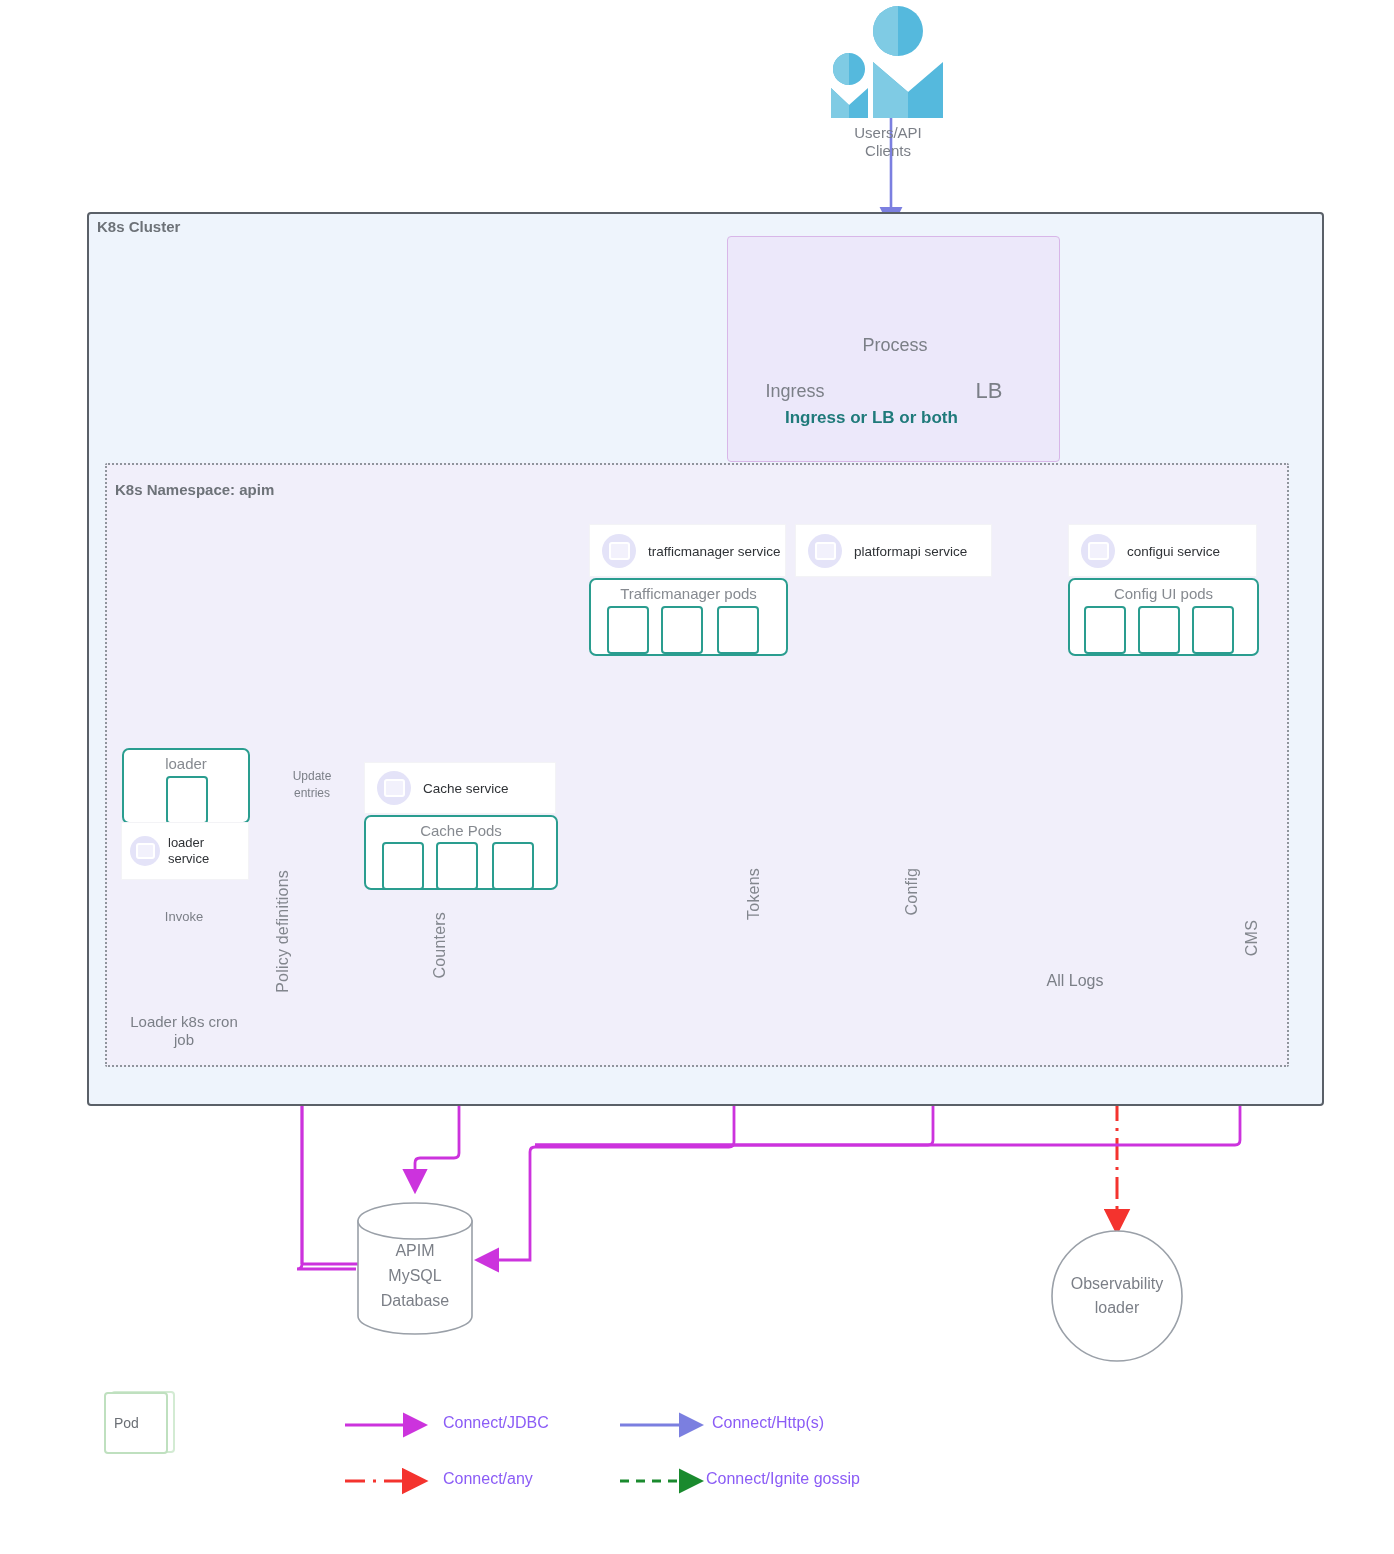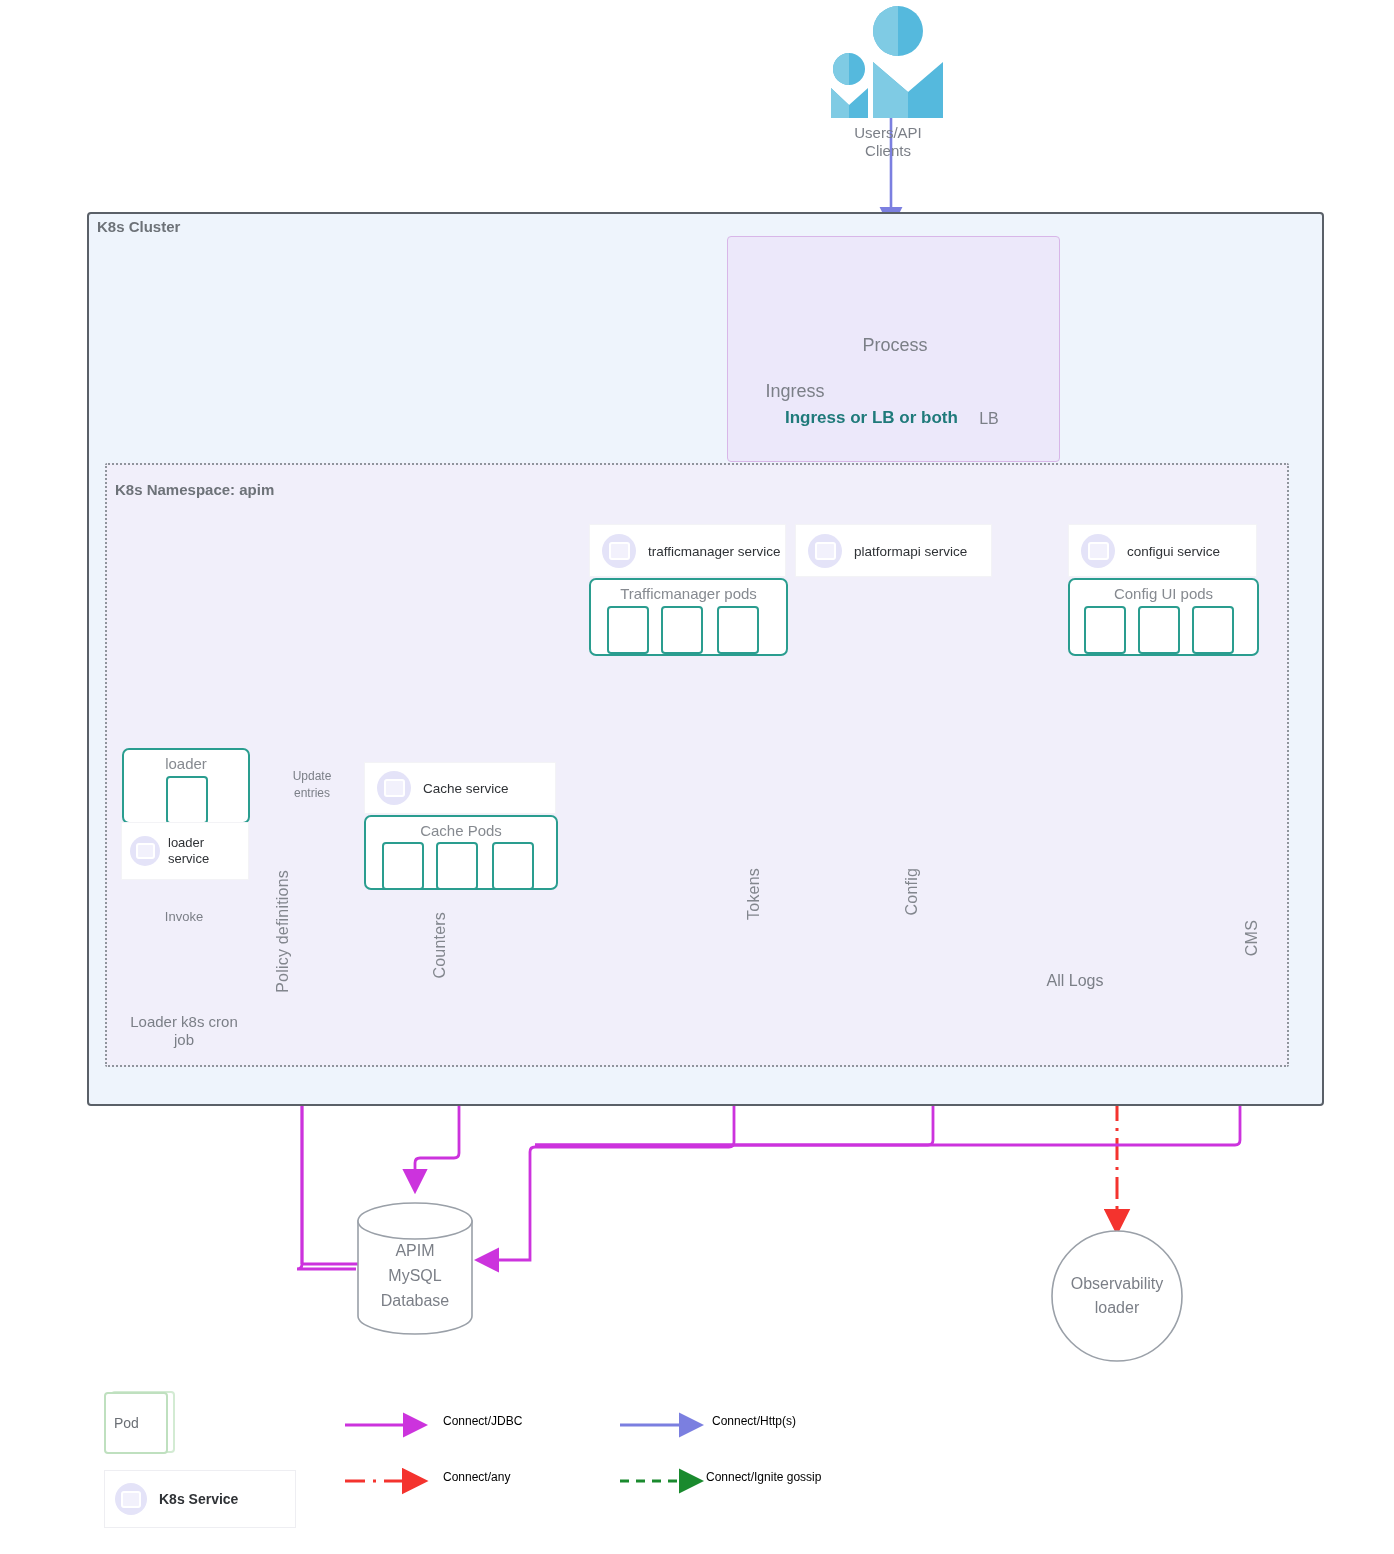--- a/index.html
+++ b/index.html
@@ -30,21 +30,21 @@
   .podgroup{position:absolute;border:2px solid #2a9d8f;border-radius:7px;background:#ffffff;}
   .podgroup .ttl{position:absolute;left:0;right:0;top:5px;text-align:center;font-size:15px;color:#868a90;}
   .pod{position:absolute;width:38px;height:44px;border:2px solid #2a9d8f;border-radius:4px;background:#fff;}
   .pod.stack:after{content:"";position:absolute;left:4px;top:-4px;width:38px;height:44px;border:2px solid #2a9d8f;border-radius:4px;z-index:-1;}
 
   .legendpod{position:absolute;width:60px;height:58px;border:2px solid #bfe0bf;border-radius:4px;background:#fff;}
   .legendpod:after{content:"";position:absolute;left:5px;top:-3px;width:60px;height:58px;border:2px solid #d3ebd3;border-radius:4px;z-index:-1;}
   .legendpod span{position:absolute;left:8px;top:50%;transform:translateY(-50%);font-size:14px;color:#6b6f75;}
   .legendsvc{position:absolute;background:#fff;border:1px solid #eeeef2;display:flex;align-items:center;}
   .legendsvc .nm{font-size:14px;color:#2f3236;font-weight:bold;}
-  .legtxt{position:absolute;font-size:12px;color:#000000;white-space:nowrap;}
+  .legtxt{position:absolute;font-size:16px;color:#8b5cf6;white-space:nowrap;}
   .teal-bold{position:absolute;color:#1f7a7a;font-size:17px;font-weight:bold;white-space:nowrap;}
 </style>
 </head>
 <body>
 
 <div id="root">
 
   <svg id="canvas">
     <defs>
       <marker id="ar-https" markerWidth="9" markerHeight="9" refX="7.5" refY="4.5" orient="auto">
@@ -182,21 +182,21 @@
 
   <div class="cluster" style="left:87px;top:212px;width:1233px;height:890px;"></div>
   <div class="box-title" style="left:97px;top:218px;">K8s Cluster</div>
 
   <div class="ns" style="left:105px;top:463px;width:1180px;height:600px;"></div>
   <div class="box-title" style="left:115px;top:481px;">K8s Namespace: apim</div>
 
   <div class="ingressbox" style="left:727px;top:236px;width:331px;height:224px;"></div>
   <div class="lbl" style="left:845px;top:336px;width:100px;font-size:18px;">Process</div>
   <div class="lbl" style="left:735px;top:382px;width:120px;font-size:18px;">Ingress</div>
-  <div class="lbl" style="left:929px;top:382px;width:120px;font-size:16px;margin-top:28px;">LB</div>
+  <div class="lbl" style="left:929px;top:382px;width:120px;font-size:22px;">LB</div>
   <div class="teal-bold" style="left:785px;top:408px;">Ingress or LB or both</div>
 
   <div class="svcbox" style="left:589px;top:524px;width:195px;height:51px;">
     <span class="svcicon">
         <i></i>
       </span>
     <span class="nm">trafficmanager service</span>
   </div>
   <div class="podgroup" style="left:589px;top:578px;width:195px;height:74px;">
     <div class="ttl">Trafficmanager pods</div>
@@ -277,25 +277,19 @@
   </div>
 
   <div class="lbl" style="left:1037px;top:1272px;width:160px;font-size:16px;line-height:24px;">
     <div>Observability</div>
     <div>loader</div>
   </div>
 
   <div class="legendpod" style="left:104px;top:1392px;">
     <span>Pod</span>
   </div>
-  <div class="legendsvc" style="left:104px;top:1470px;width:190px;height:56px;">
-    <span class="svcicon" style="left:10px;width:32px;height:32px;">
-        <i style="width:16px;height:13px;"></i>
-      </span>
-    <span class="nm" style="margin-left:54px;">K8s Service</span>
-  </div>
 
   <div class="legtxt" style="left:443px;top:1414px;">Connect/JDBC</div>
   <div class="legtxt" style="left:712px;top:1414px;">Connect/Http(s)</div>
   <div class="legtxt" style="left:443px;top:1470px;">Connect/any</div>
   <div class="legtxt" style="left:706px;top:1470px;">Connect/Ignite gossip</div>
 
 </div>
 
 </body></html>

